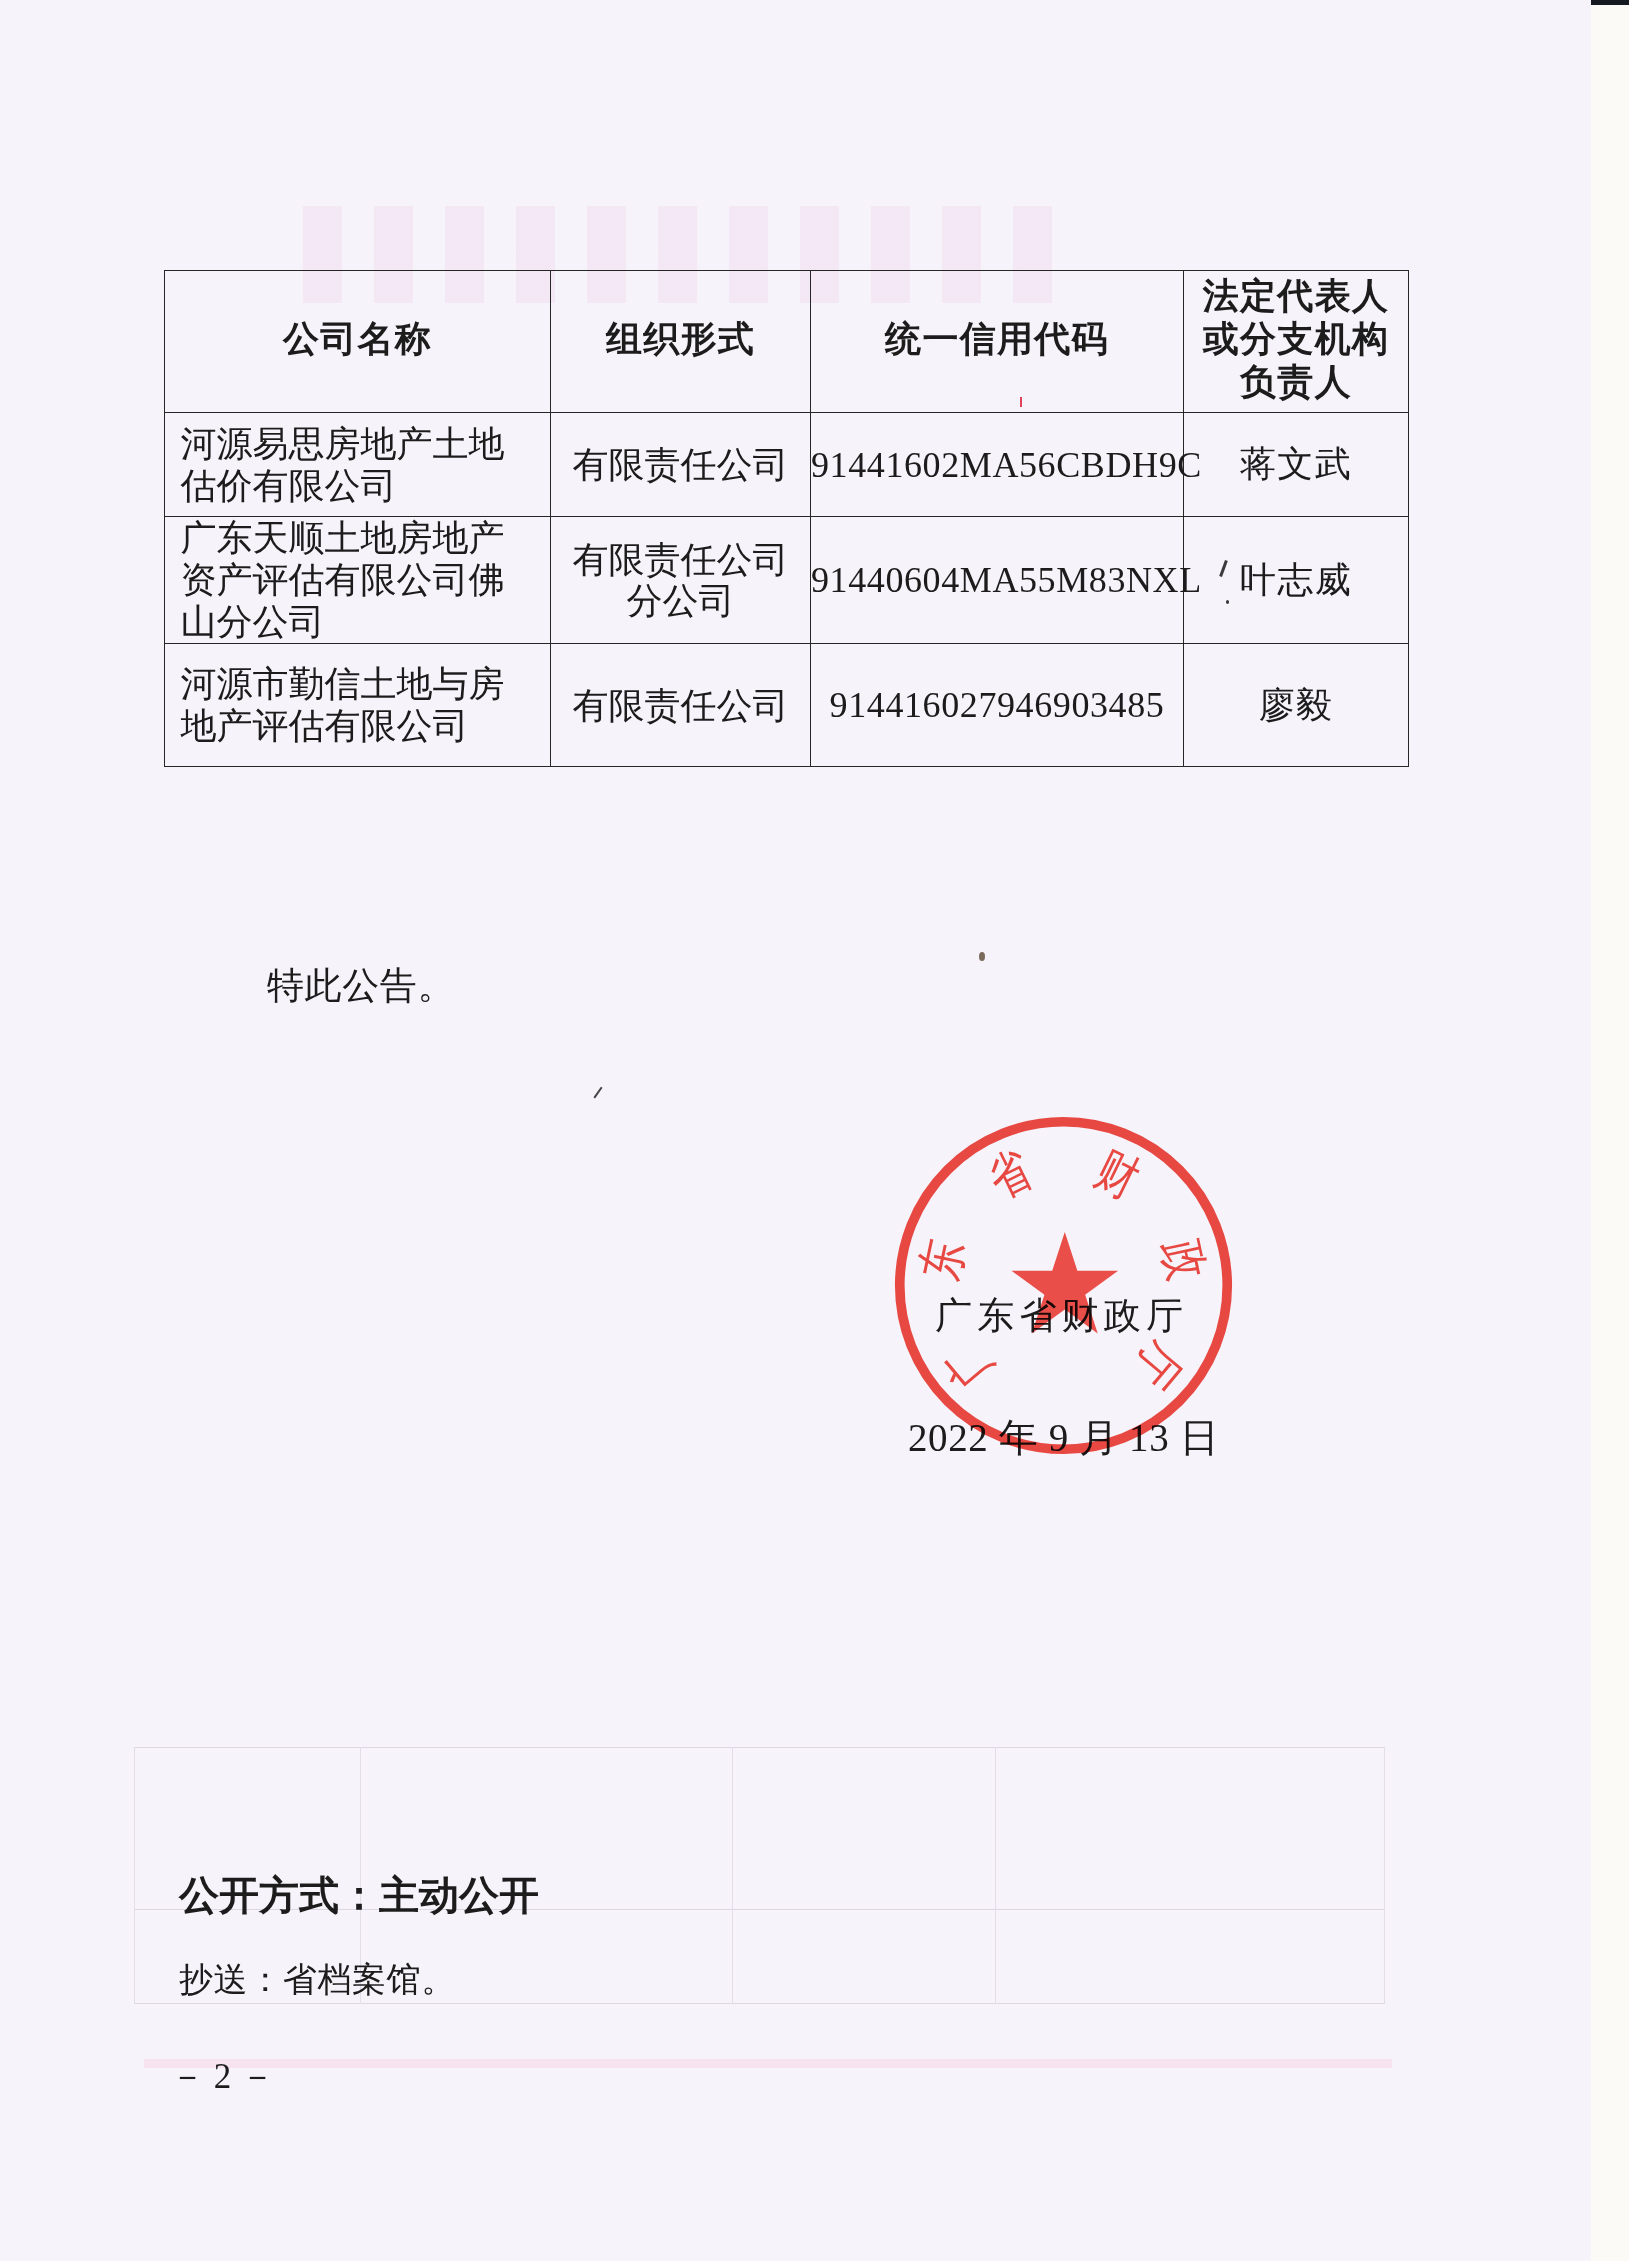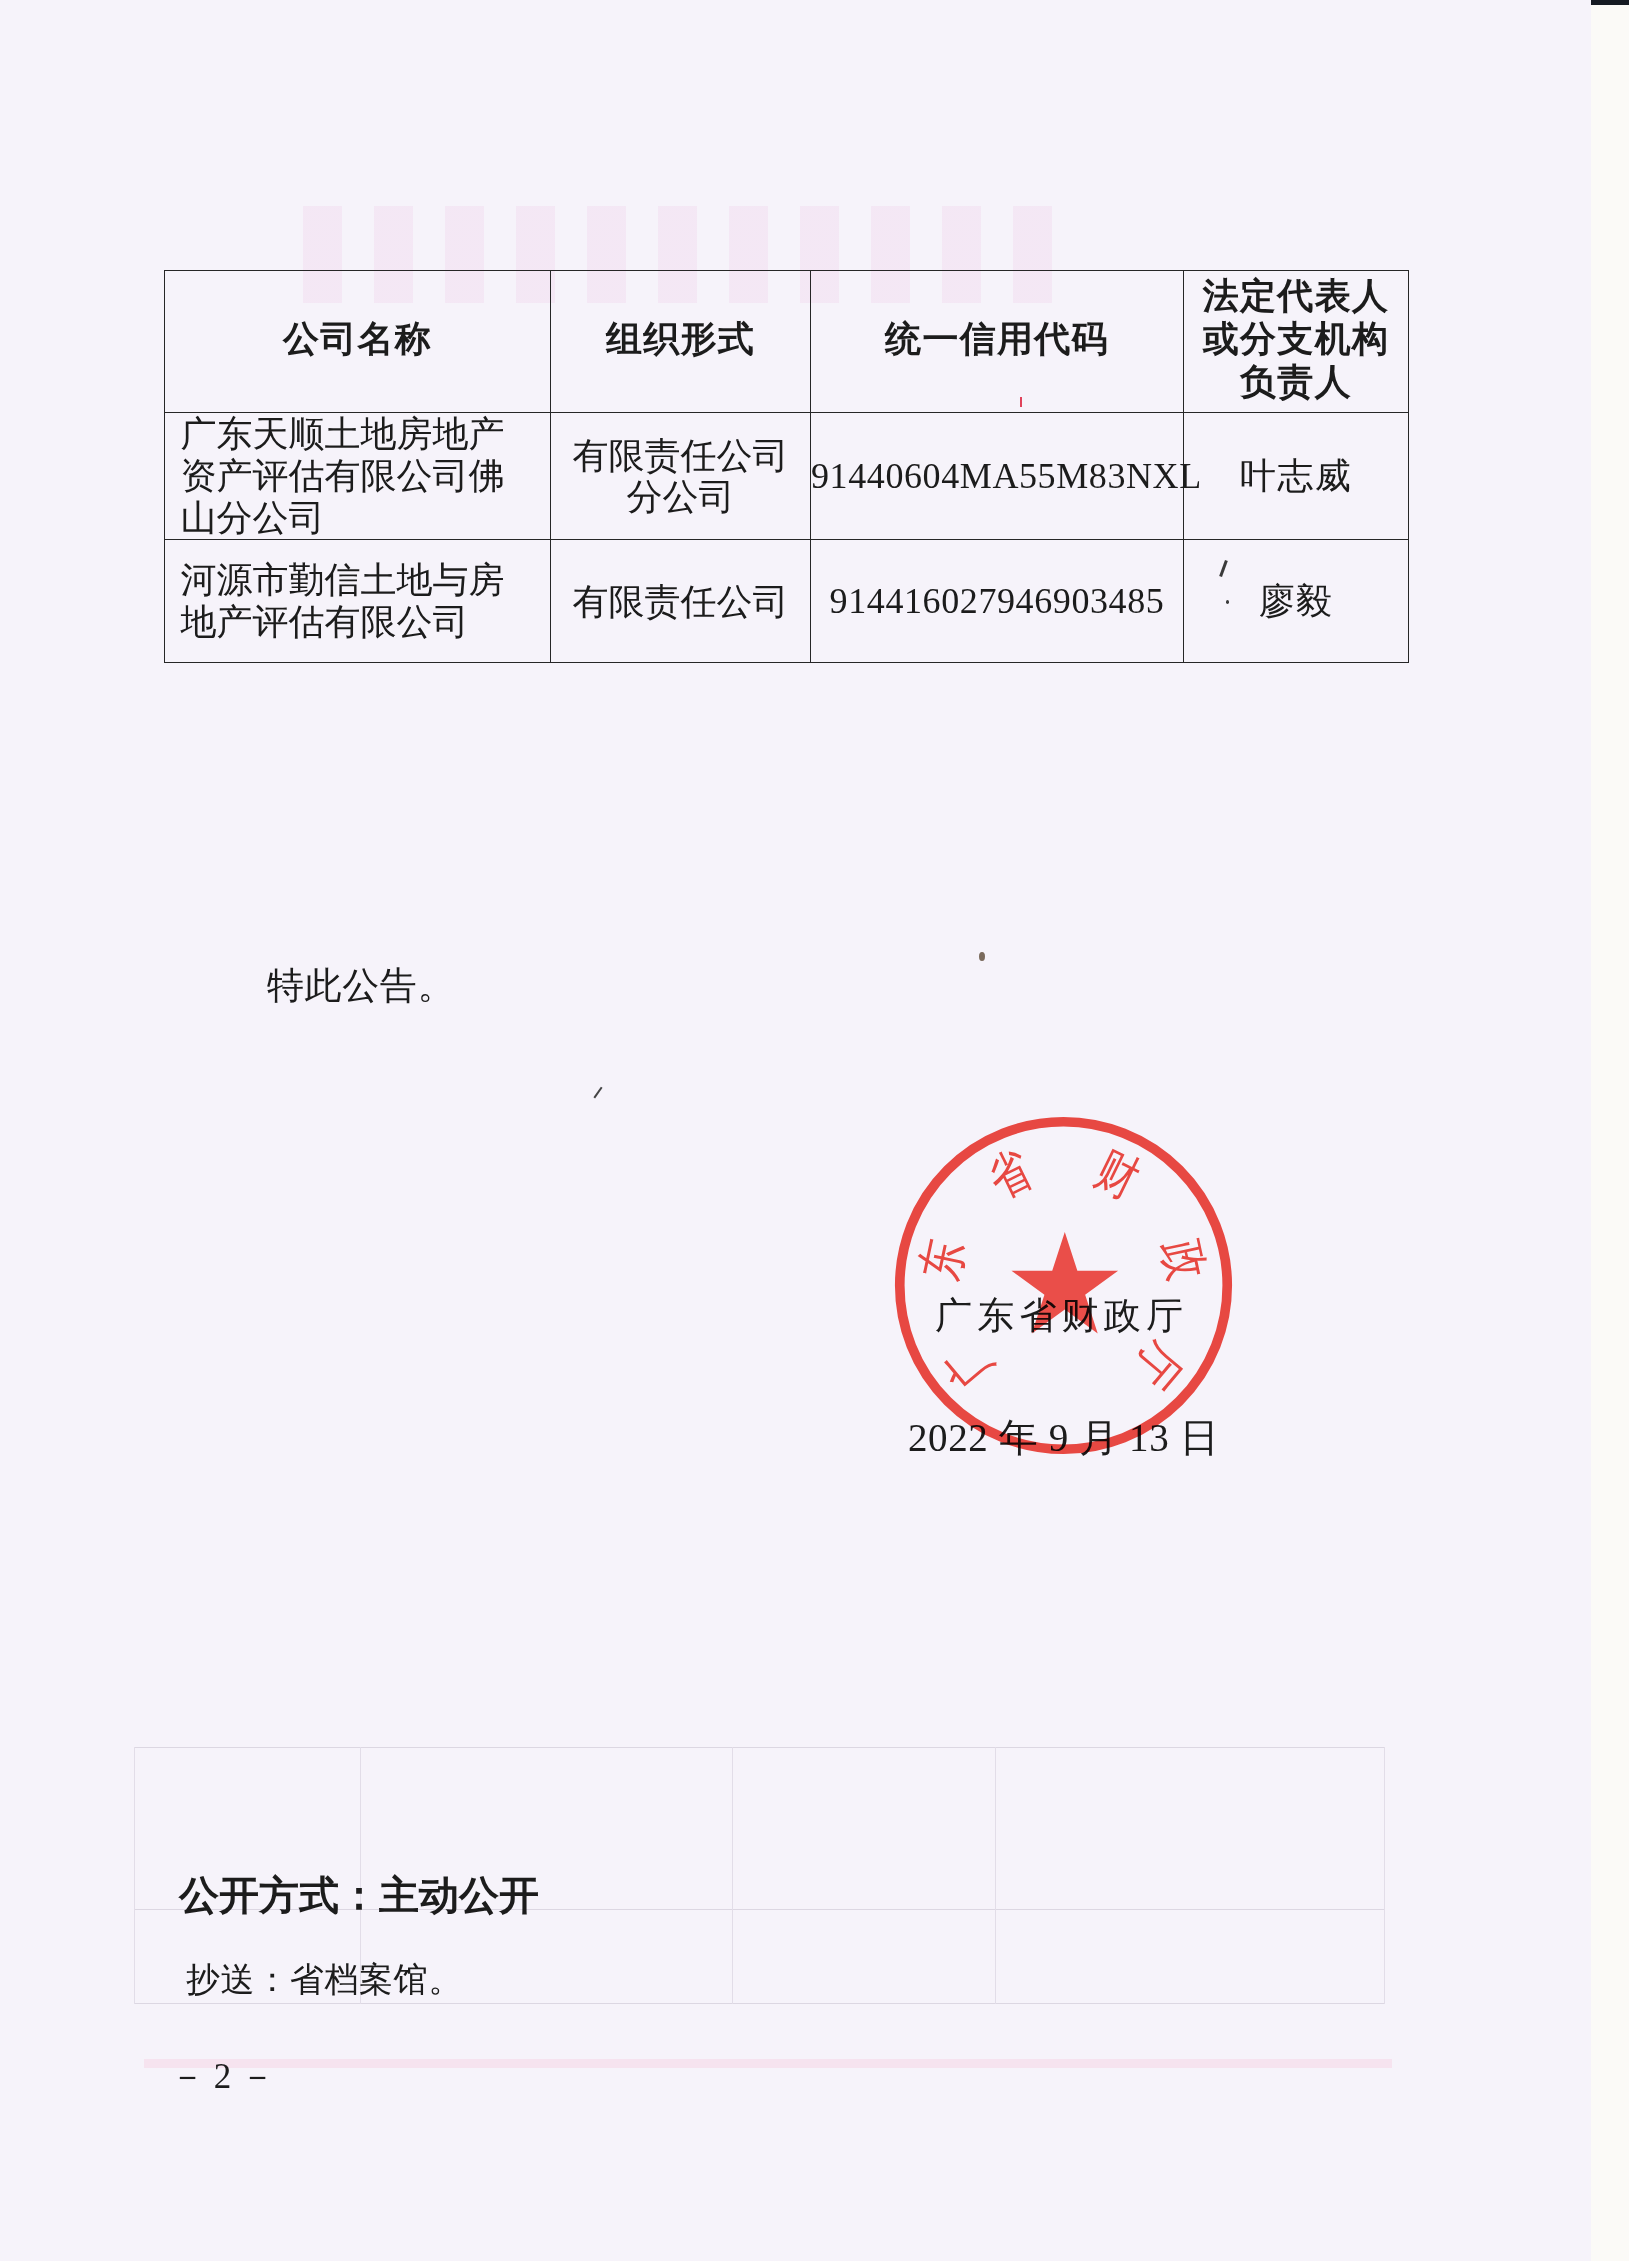--- a/index.html
+++ b/index.html
@@ -43,21 +43,21 @@
   .code-cell { text-align: center; font-family: "Liberation Serif", serif; font-size: 36px; letter-spacing: 0.6px; }
   .rep-cell { text-align: center; font-size: 36px; letter-spacing: 1.3px; }
 
   .closing { left: 267px; top: 965px; font-size: 37px; line-height: 41px; letter-spacing: 0.6px; }
   .issuer { left: 935px; top: 1295px; font-size: 37px; line-height: 41px; letter-spacing: 5.2px; white-space: nowrap; }
   .date { left: 908px; top: 1376px; font-size: 39px; line-height: 45px; font-family: "Liberation Serif", serif; white-space: nowrap; letter-spacing: 0.6px; margin-top: 39px; }
 
   .stamp { left: 883px; top: 1105px; width: 361px; height: 361px; mix-blend-mode: multiply; opacity: 0.92; }
 
   .disclosure { left: 179px; top: 1873px; font-family: "DejaVu Sans", sans-serif; font-weight: bold; font-size: 40px; line-height: 45px; white-space: nowrap; }
-  .cc { left: 186px; top: 1960px; font-size: 34px; line-height: 39px; white-space: nowrap; letter-spacing: 0.6px; }
+  .cc { left: 179px; top: 1960px; font-size: 34px; line-height: 39px; white-space: nowrap; letter-spacing: 0.6px; }
   .page-num { left: 170px; top: 2057px; font-family: "Liberation Serif", serif; font-size: 35px; line-height: 39px; white-space: pre; }
 
   .speck { border-radius: 50%; }
 </style>
 </head>
 <body>
 
 <div class="abs edge-strip"></div>
 <div class="abs edge-band"></div>
 <div class="abs ghost-title"></div>
@@ -90,20 +90,31 @@
     <th>
       <span class="cell-line">统一信用代码</span>
     </th>
     <th>
       <span class="cell-line">法定代表人</span>
       <span class="cell-line">或分支机构</span>
       <span class="cell-line">负责人</span>
     </th>
   </tr>
 
+  <tr class="r1">
+    <td class="name-cell">
+      <span class="cell-line">河源易思房地产土地</span>
+      <span class="cell-line">估价有限公司</span>
+    </td>
+    <td class="org-cell">
+      <span class="cell-line">有限责任公司</span>
+    </td>
+    <td class="code-cell">91441602MA56CBDH9C</td>
+    <td class="rep-cell">蒋文武</td>
+  </tr>
 
 
   <tr class="r3">
     <td class="name-cell">
       <span class="cell-line">广东天顺土地房地产</span>
       <span class="cell-line">资产评估有限公司佛</span>
       <span class="cell-line">山分公司</span>
     </td>
     <td class="org-cell">
       <span class="cell-line">有限责任公司</span>

